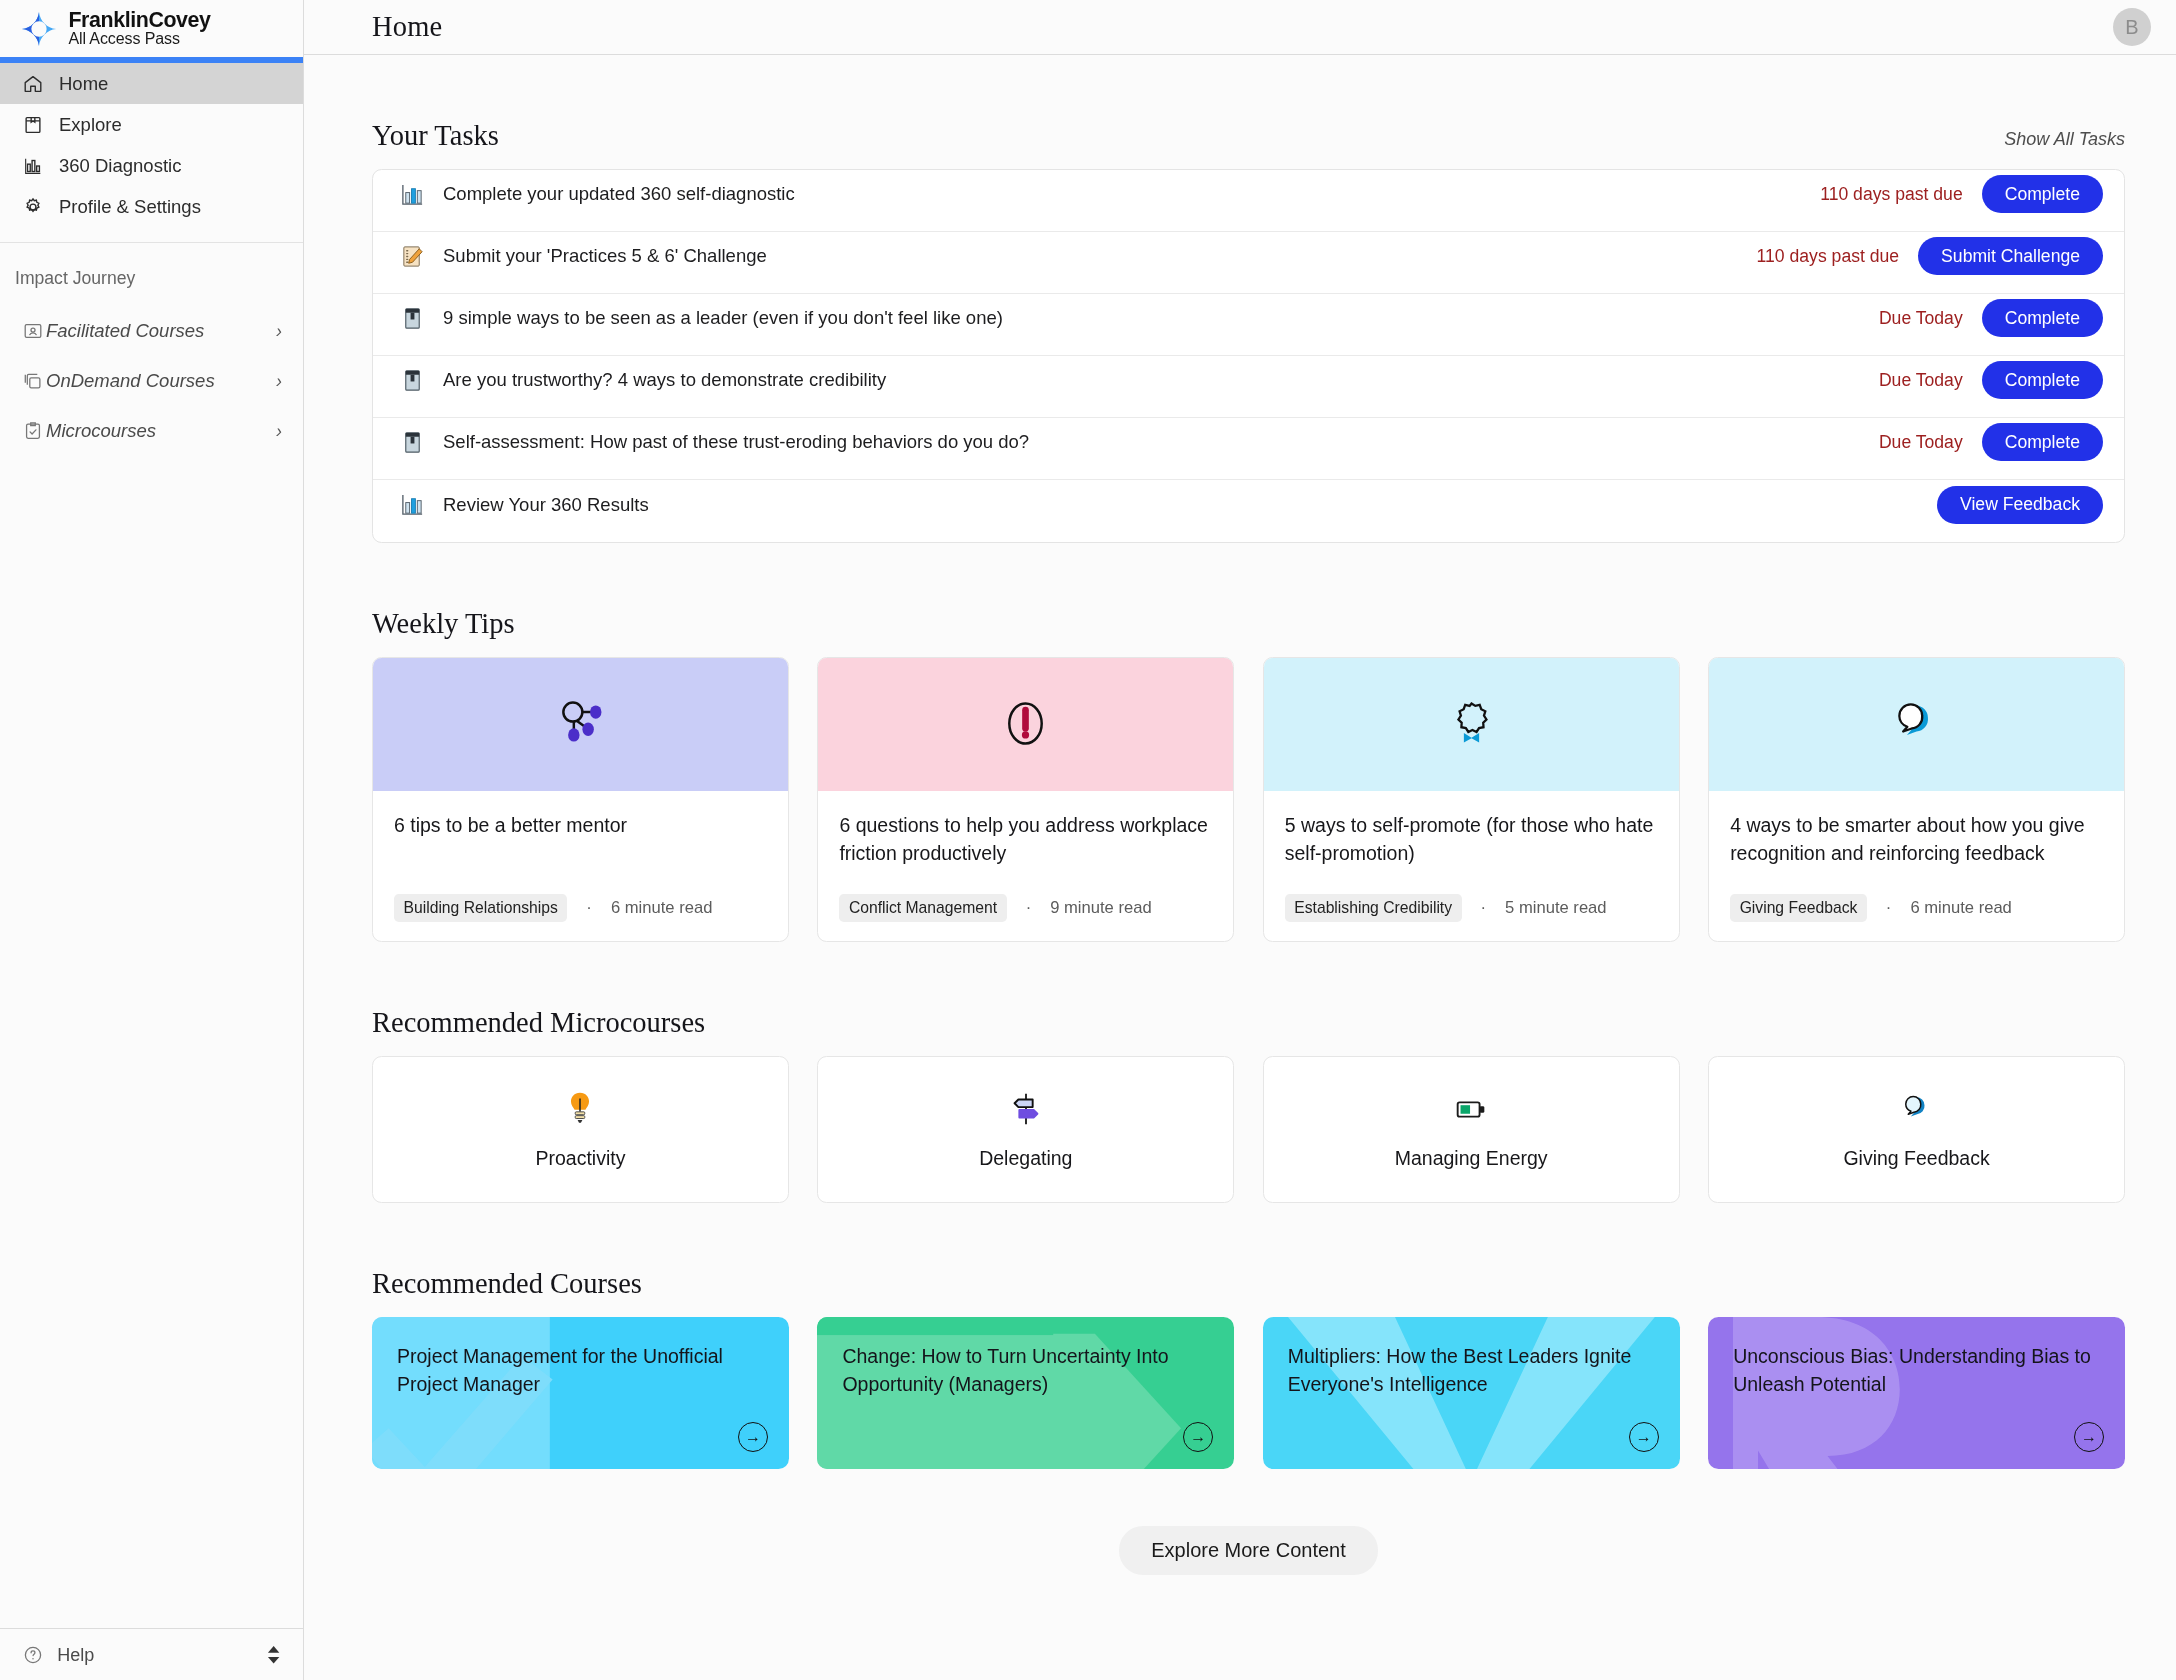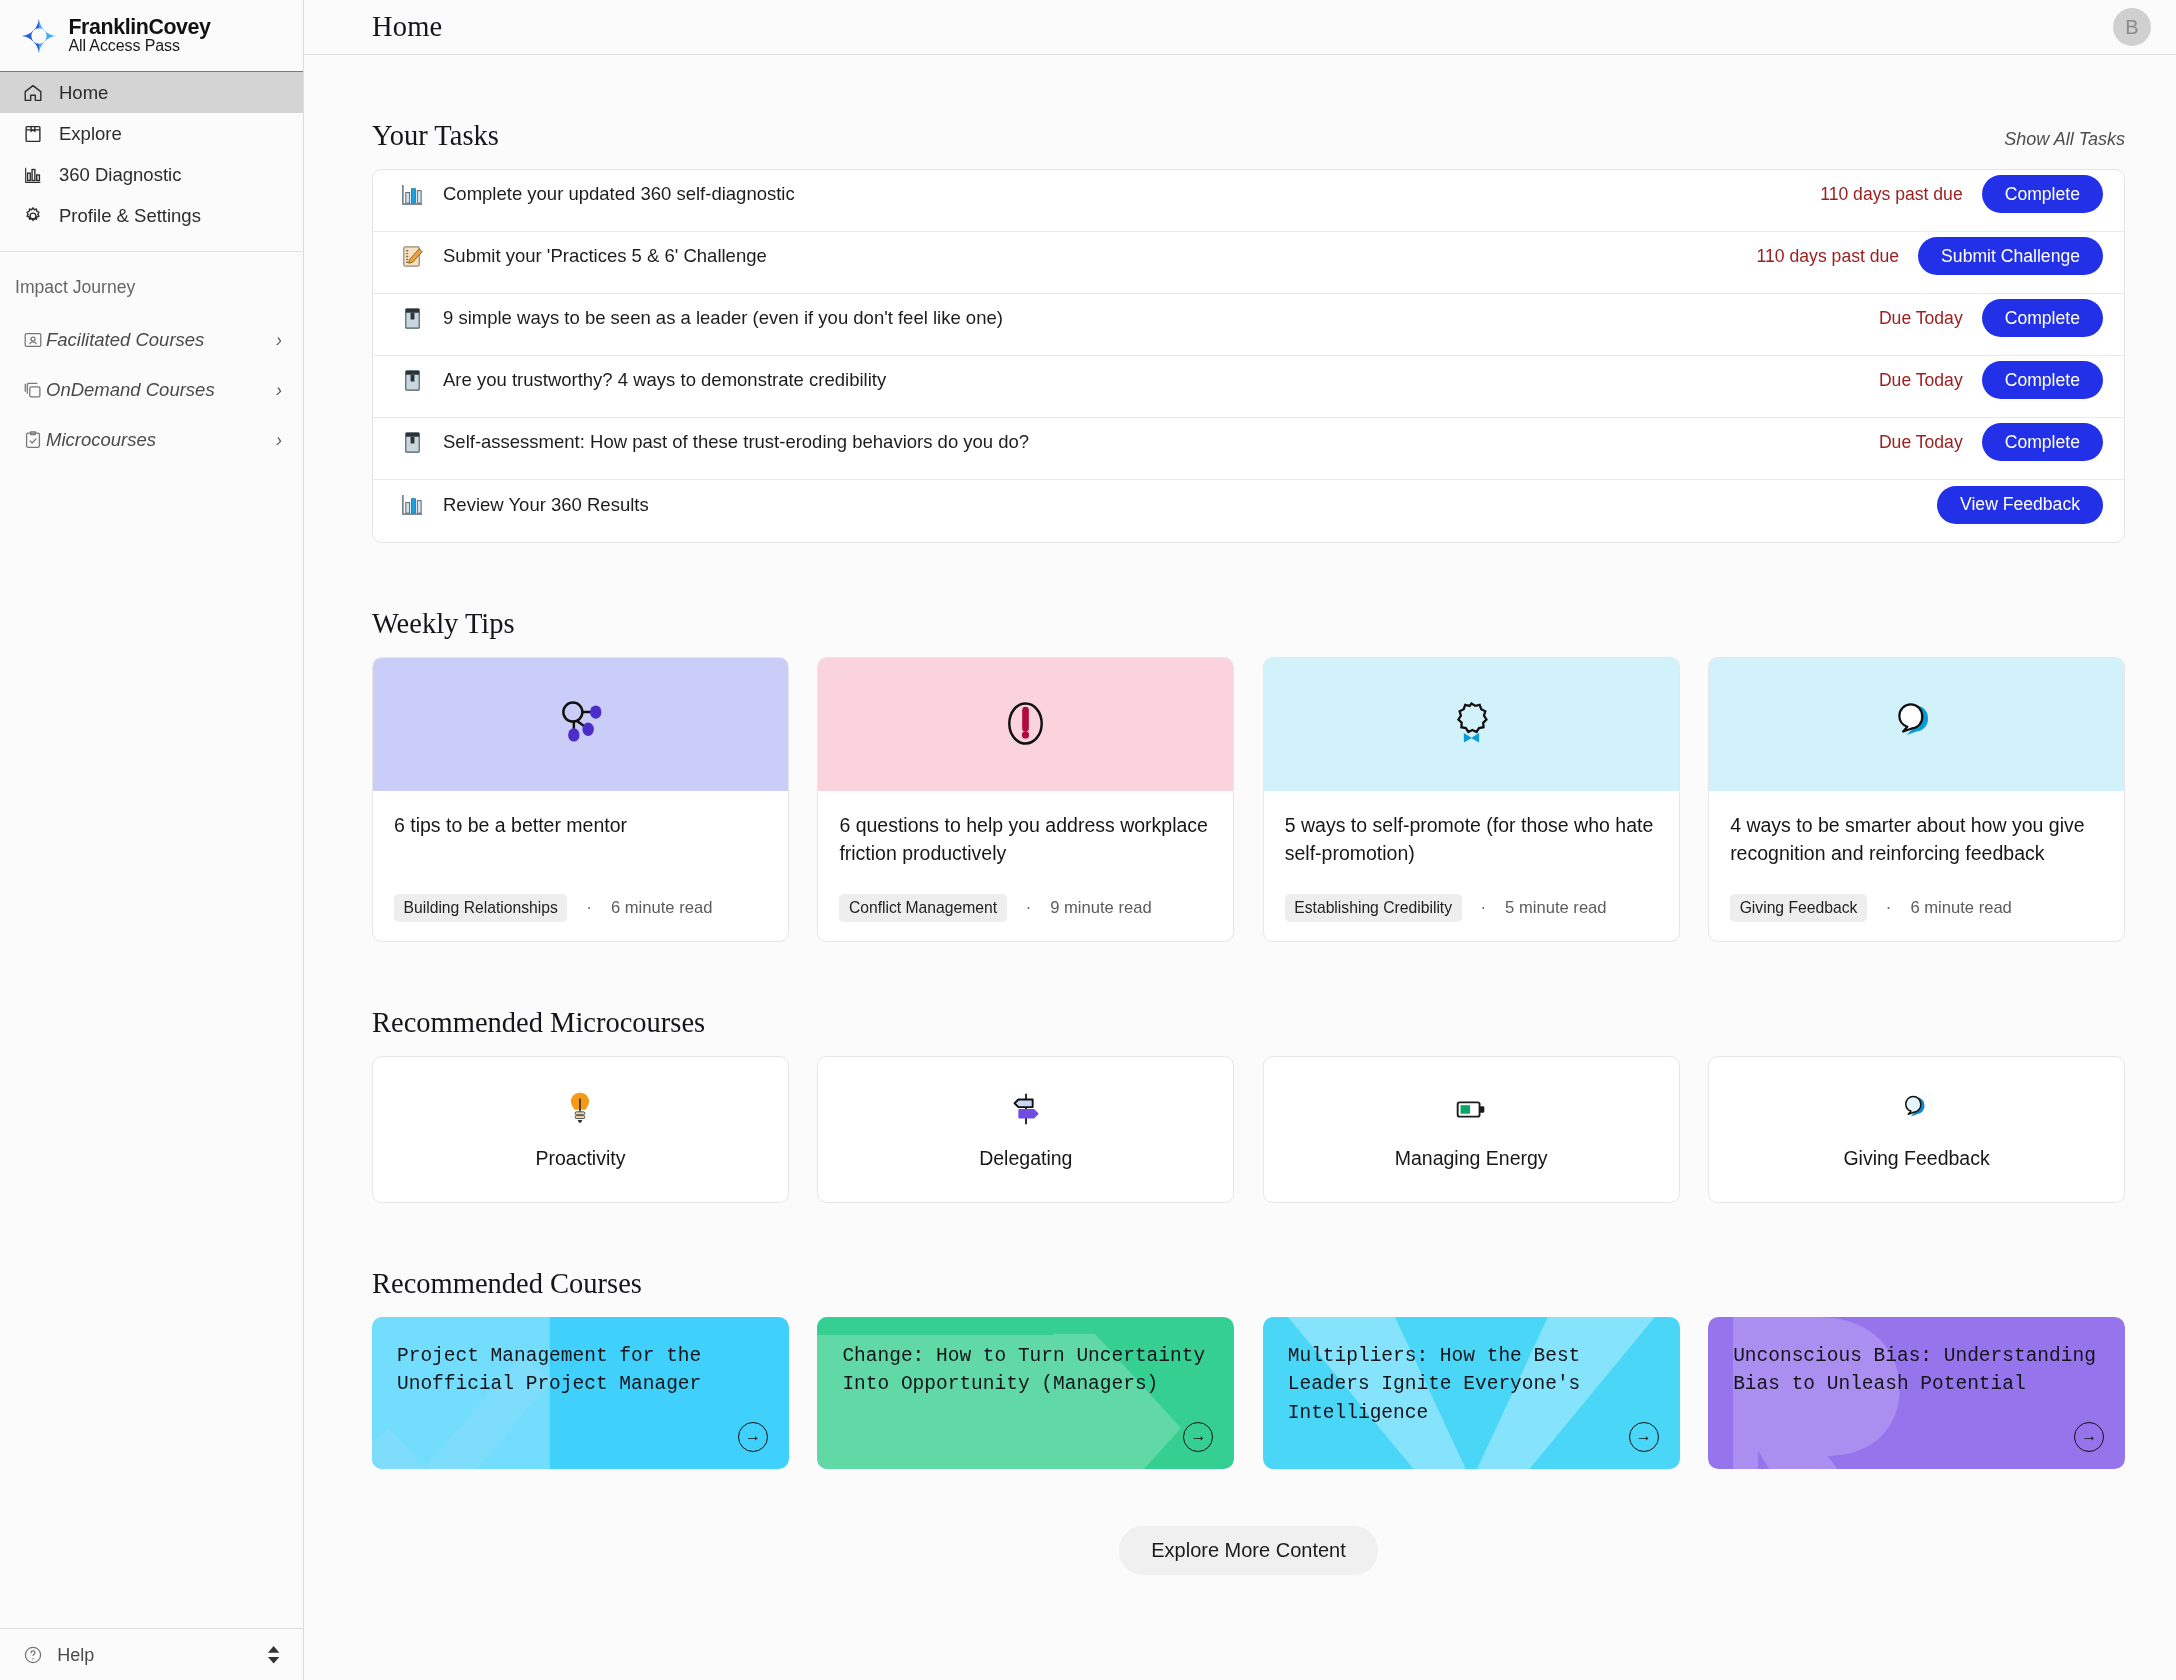--- a/index.html
+++ b/index.html
@@ -17,26 +17,26 @@
     width: 304px;
     min-width: 304px;
     height: 1681px;
     background: #fbfbfb;
     border-right: 1px solid #dcdcdc;
     display: flex;
     flex-direction: column;
     position: relative;
   }
   .logo-wrap {
-    height: 72px;
+    height: 63px;
     display: flex;
     align-items: center;
     padding-left: 21px;
     gap: 11.4px;
-    border-bottom: 1px solid #3b82f6;
+    border-bottom: 6px solid #3b82f6;
   }
   .logo-mark { width: 36px; height: 36px; flex: 0 0 36px; }
   .logo-text { display: flex; flex-direction: column; line-height: 1.05; }
   .logo-title { font-size: 21.4px; font-weight: 700; letter-spacing: -0.4px; color: #111; }
   .logo-sub { font-size: 16px; font-weight: 400; color: #1a1a1a; letter-spacing: -0.1px; }
 
   .nav-top { padding-top: 0px; }
   .nav-item {
     display: flex;
     align-items: center;
@@ -249,21 +249,20 @@
   .micro-label { font-size: 19.5px; color: #17171a; }
 
   
   .course-card {
     position: relative;
     border-radius: 10.5px;
     height: 152px;
     overflow: hidden;
     padding: 25px 25px 0 25px;
     cursor: pointer;
-    font-family: Liberation Mono, monospace;
   }
   .course-title {
     position: relative;
     z-index: 2;
     font-size: 19.5px;
     line-height: 1.45;
     color: #14141a;
   }
   .course-arrow {
     position: absolute;

